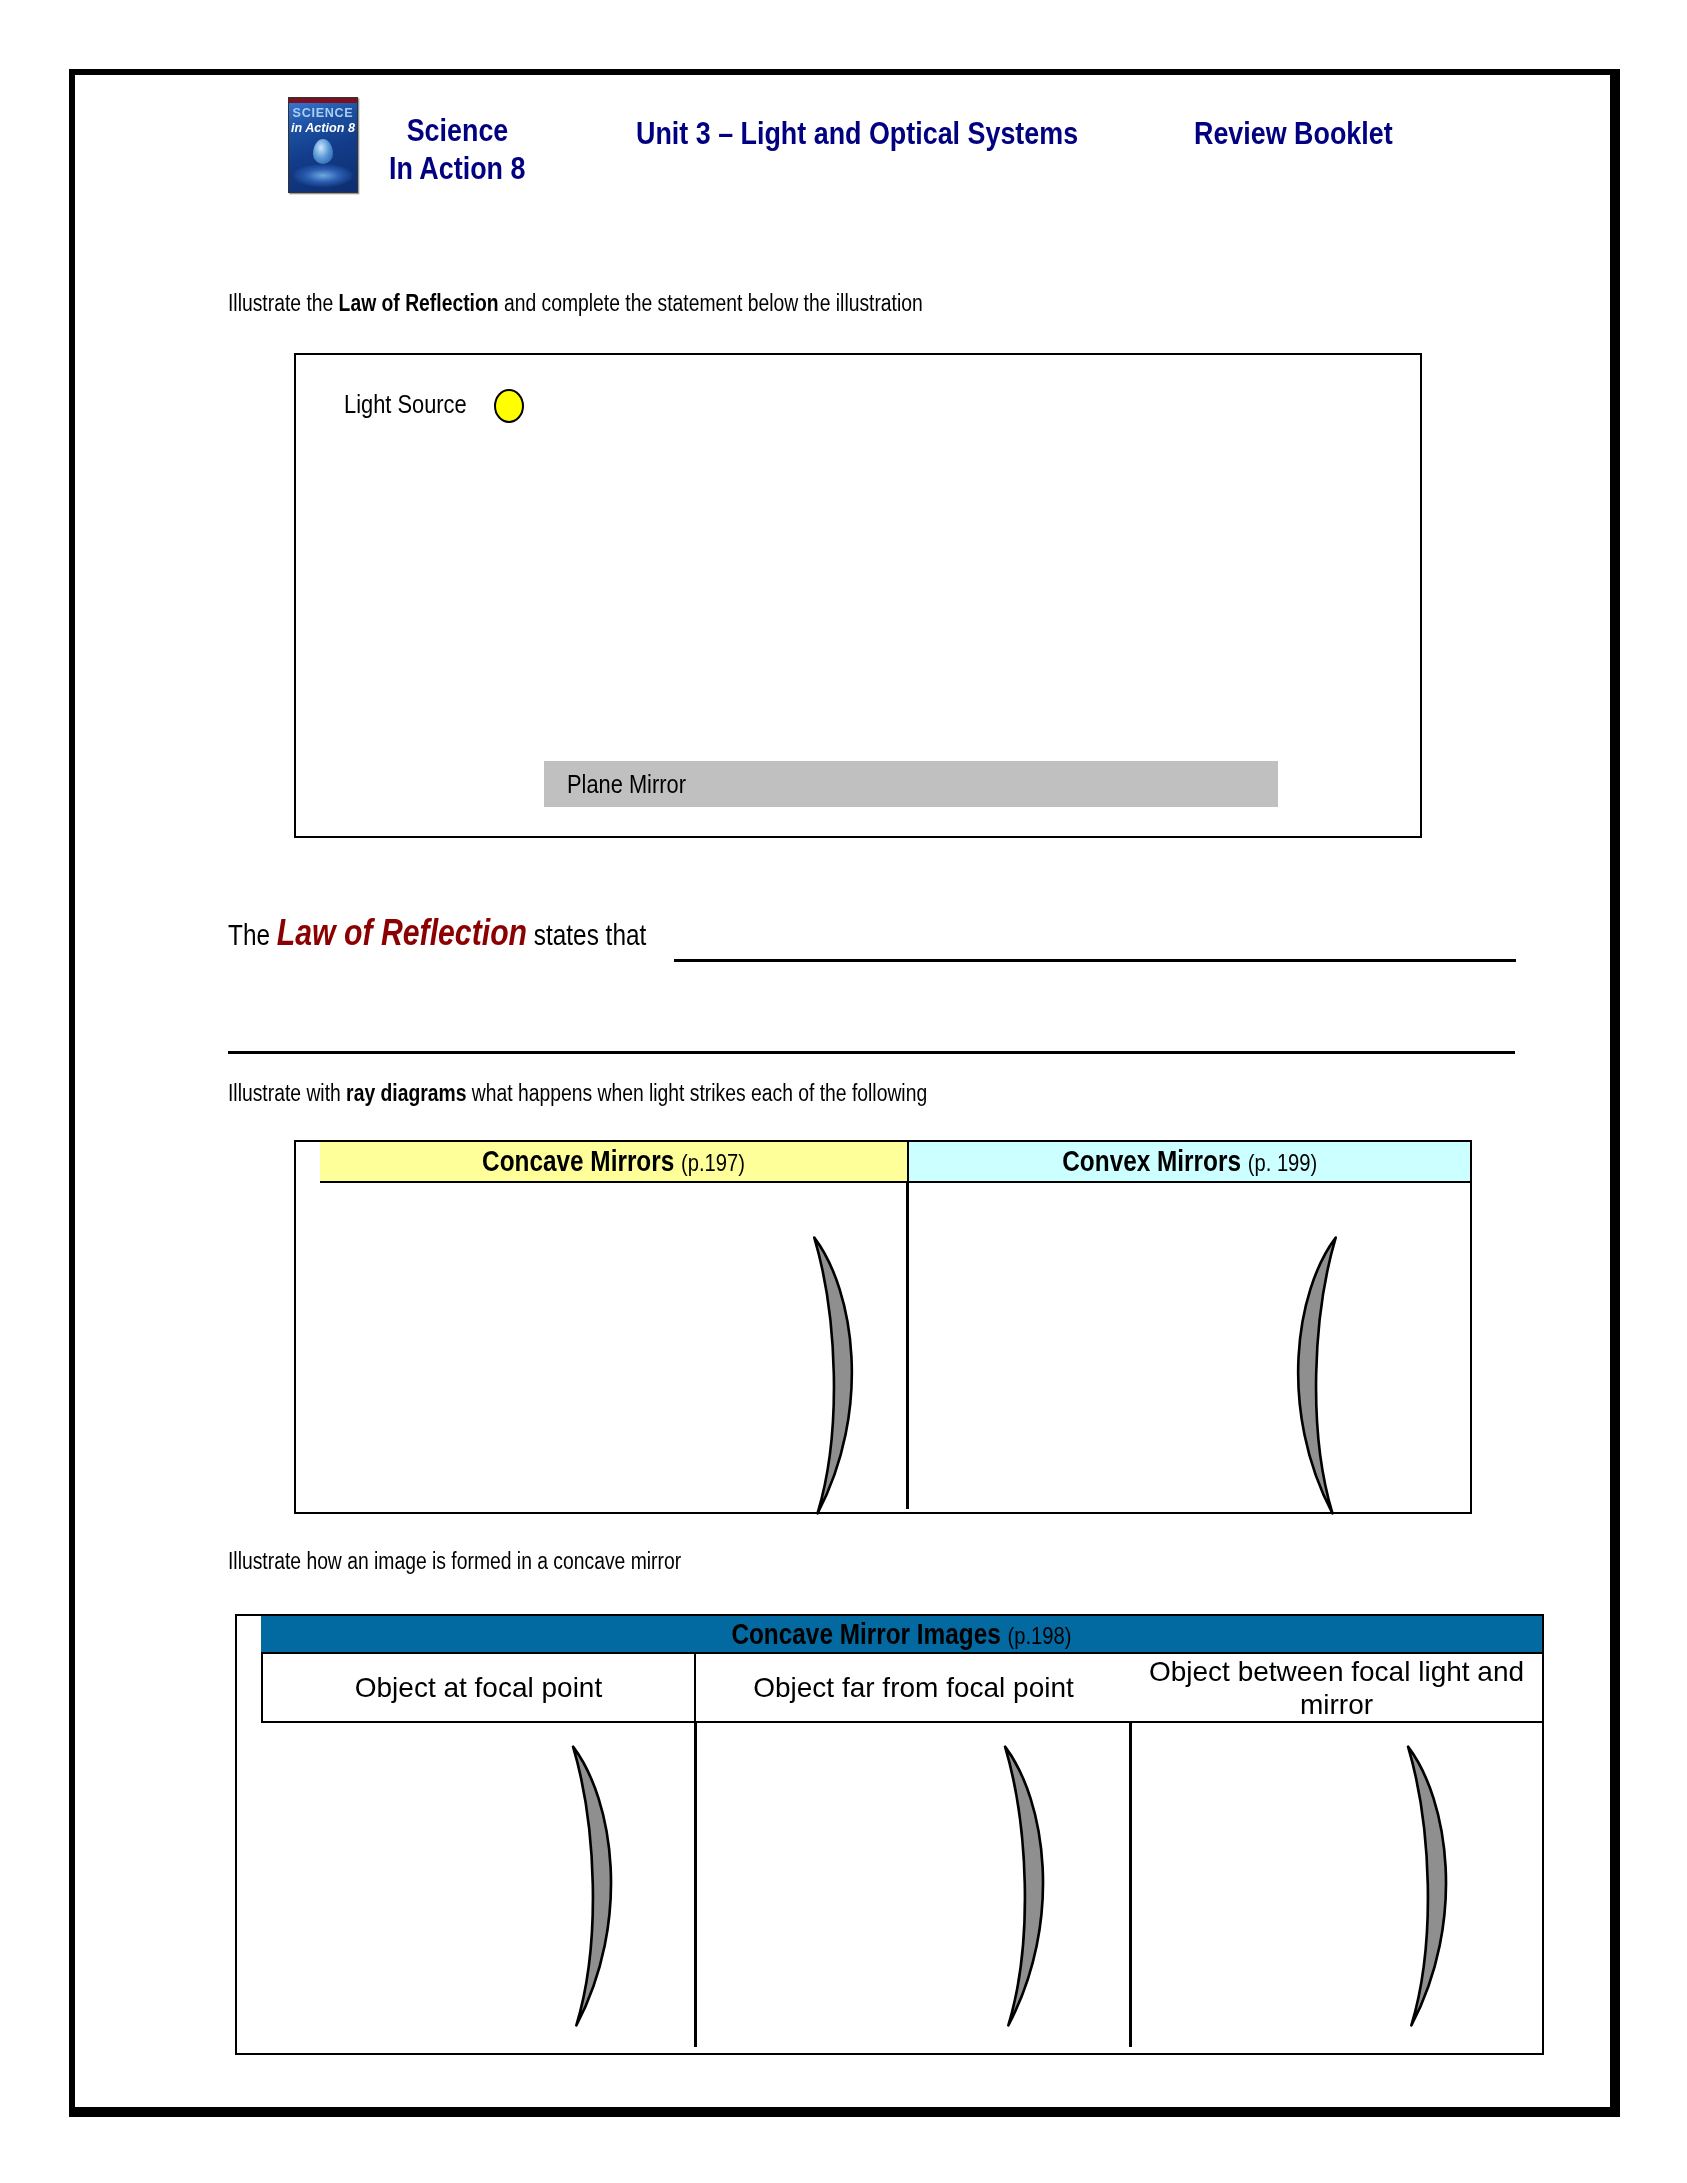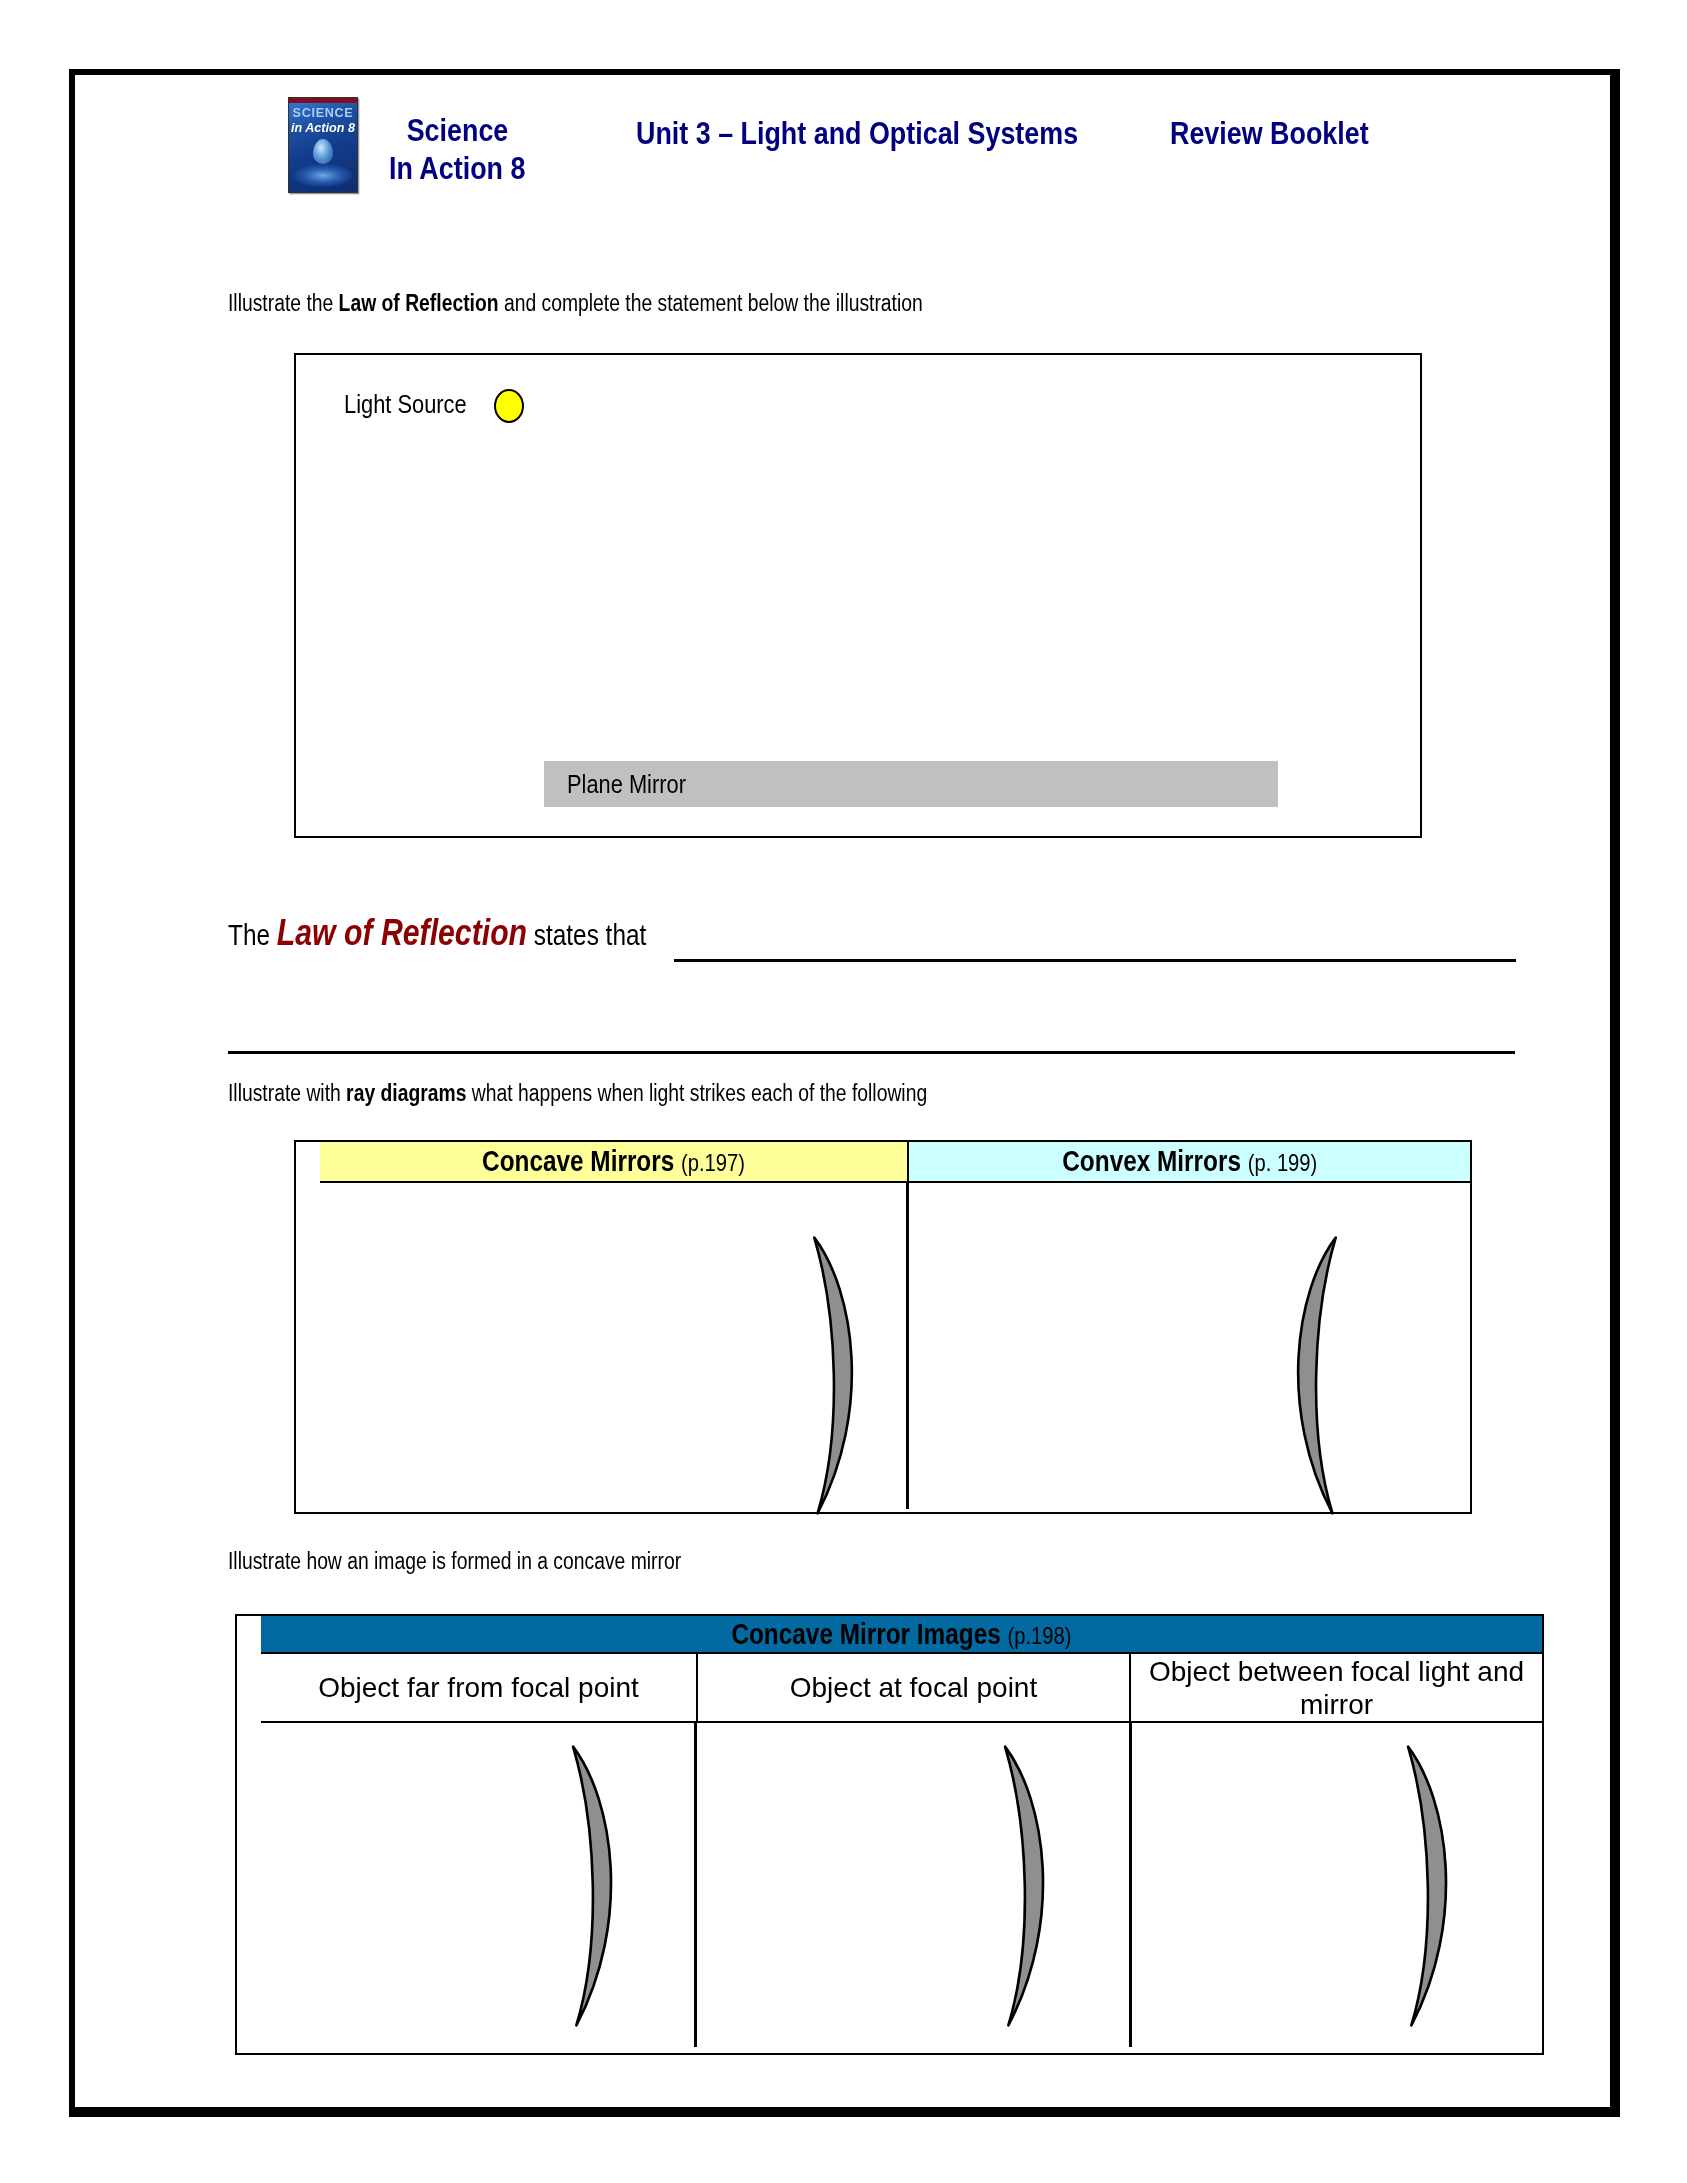--- a/index.html
+++ b/index.html
@@ -106,21 +106,21 @@
 
   <div class="abs navy hdr" style="left:365px; top:111px; width:185px; text-align:center; line-height:38px;">
     <span class="narrow-c">Science</span><br>
     <span class="narrow-c">In Action 8</span>
   </div>
 
   <div class="abs navy hdr" style="left:636px; top:115px;">
     <span class="narrow">Unit 3 – Light and Optical Systems</span>
   </div>
 
-  <div class="abs navy hdr" style="left:1170px; top:115px;">
+  <div class="abs navy hdr" style="left:1194px; top:115px;">
     <span class="narrow">Review Booklet</span>
   </div>
 
   <div class="abs para" style="left:228px; top:290px;">
     <span class="narrow"><span>Illustrate the </span><b>Law of Reflection</b><span> and complete the statement below the illustration</span></span>
   </div>
 
   <div class="box1">
     <div class="ls-label">
       <span class="narrow">Light Source</span>
@@ -165,22 +165,22 @@
 
   <div class="abs para" style="left:228px; top:1548px;">
     <span class="narrow">Illustrate how an image is formed in a concave mirror</span>
   </div>
 
   <div class="tbl t2">
     <div class="tcell t2-title">
       <span class="narrow-c thead-text"><span>Concave Mirror Images</span>&nbsp;<span class="tpage">(p.198)</span></span>
     </div>
     <div class="trow t2-cols">
+      <div class="tcell t2-col mid">Object at focal point</div>
       <div class="tcell t2-col">Object far from focal point</div>
-      <div class="tcell t2-col mid">Object at focal point</div>
       <div class="tcell t2-col last">Object between focal light and mirror</div>
     </div>
     <div class="t2-body">
       <div class="t2-d1"></div>
       <div class="t2-d2"></div>
       <svg class="mirror-svg" style="left:304px; top:21px;" width="61" height="284" viewBox="0 0 92 430">
         <path d="M 12 4 C 74 86 100 268 17 426 C 55 300 47 122 12 4 Z" fill="#8f8f8f" stroke="#000" stroke-width="4" stroke-linejoin="round"></path>
       </svg>
       <svg class="mirror-svg" style="left:736px; top:21px;" width="61" height="284" viewBox="0 0 92 430">
         <path d="M 12 4 C 74 86 100 268 17 426 C 55 300 47 122 12 4 Z" fill="#8f8f8f" stroke="#000" stroke-width="4" stroke-linejoin="round"></path>

